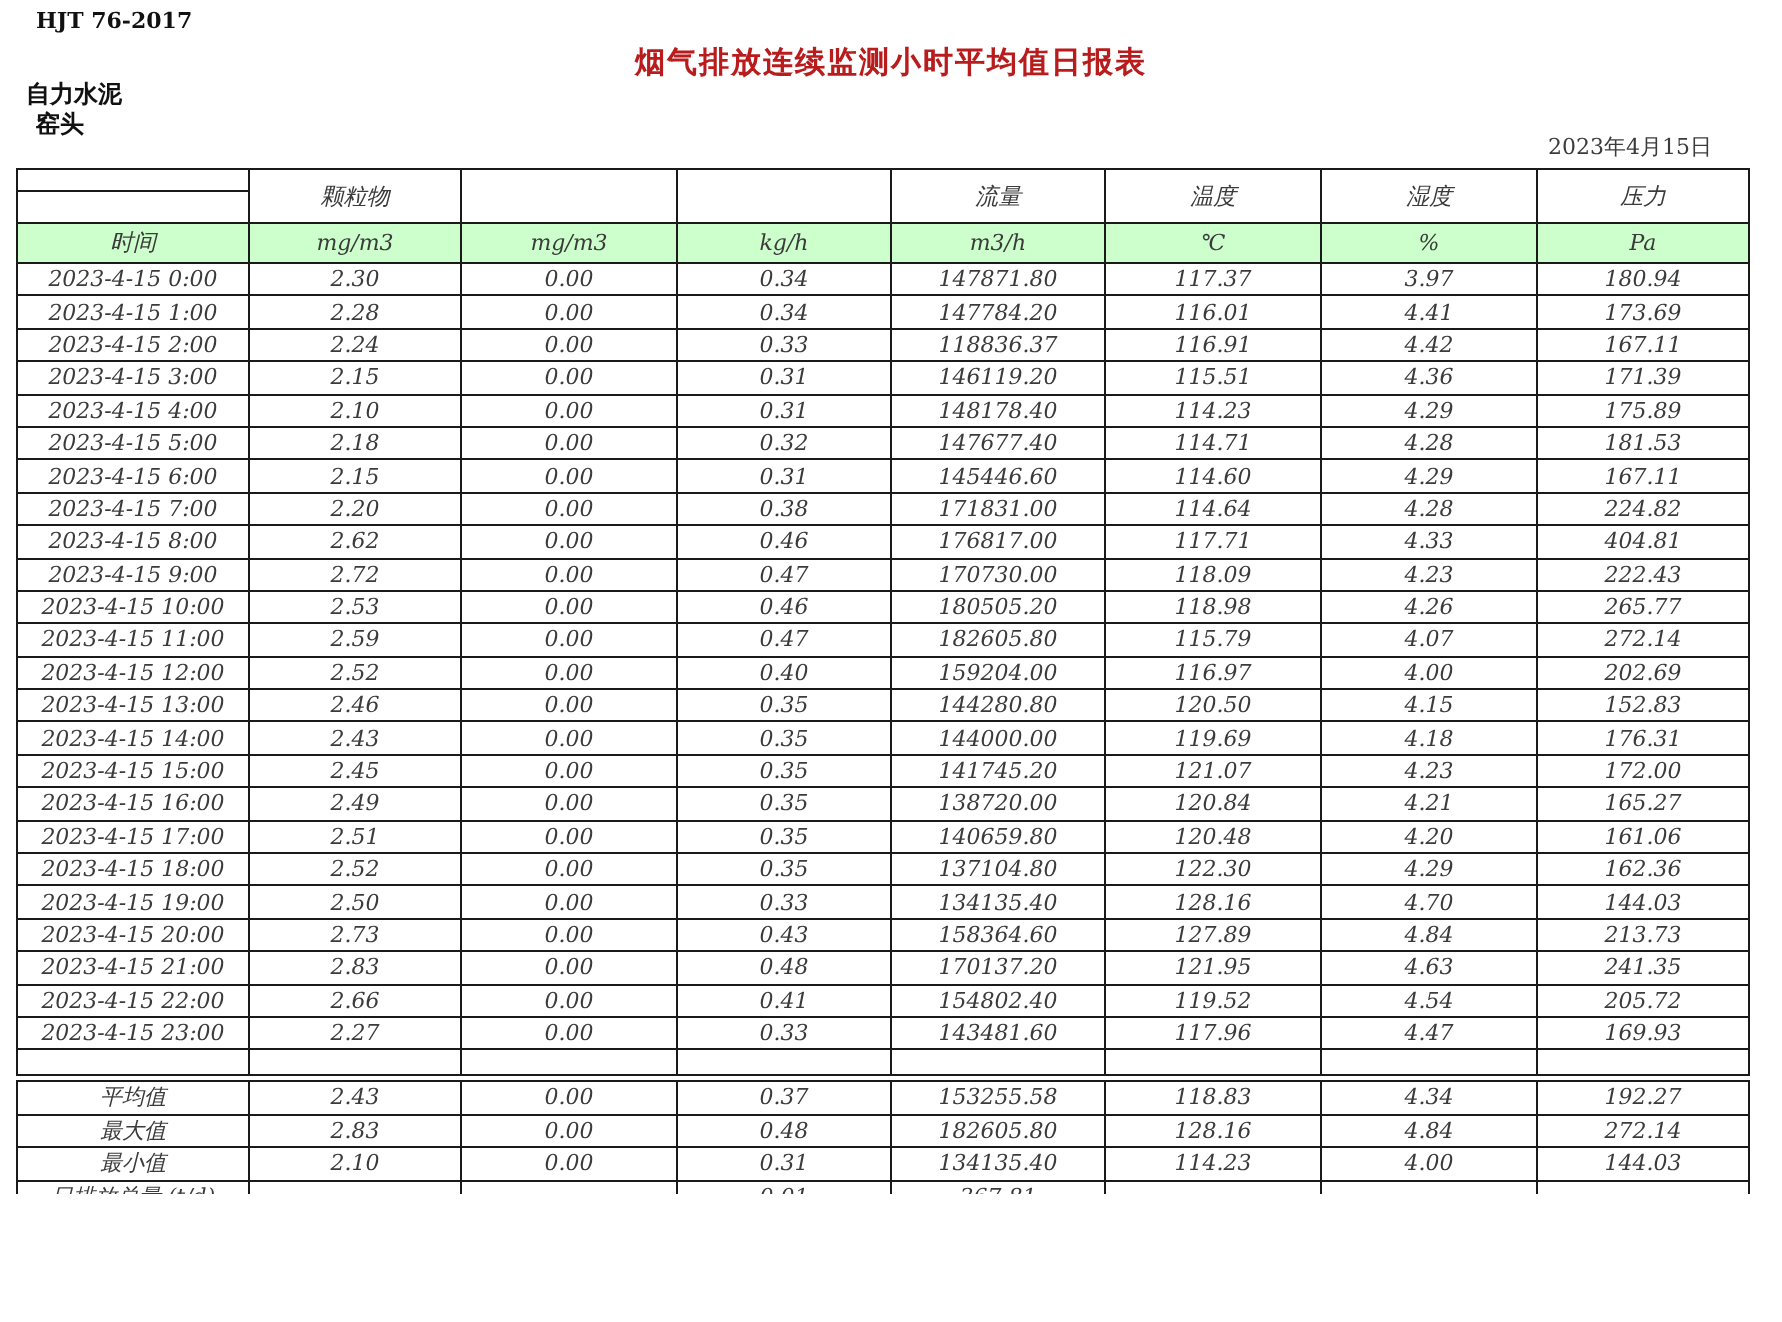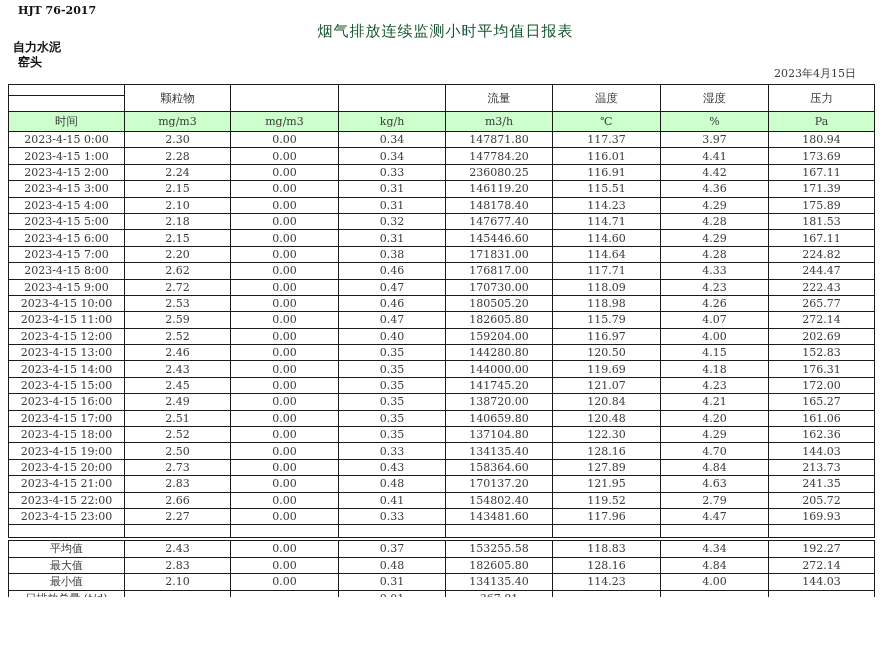--- a/index.html
+++ b/index.html
@@ -1,25 +1,25 @@
 <!DOCTYPE html>
 <html><head>
 <meta charset="utf-8">
 <style>
   html,body{margin:0;padding:0;background:#fff;}
   .page{
     position:relative;width:891px;height:597px;background:#ffffff;overflow:hidden;
     font-family:"DejaVu Serif","Liberation Serif",serif;color:#3b3b3b;
   }
   .std{position:absolute;left:18px;top:4px;font-size:11px;font-weight:bold;color:#111;}
-  .title{position:absolute;left:0;right:0;top:22px;text-align:center;font-size:15px;font-weight:normal;color:#14532d;letter-spacing:1px;}
+  .title{position:absolute;left:0;right:0;top:22px;text-align:center;font-size:15px;font-weight:bold;color:#b91c1c;letter-spacing:1px;}
   .company{position:absolute;left:13px;top:39px;font-size:12px;font-weight:bold;color:#111;}
   .location{position:absolute;left:18px;top:54px;font-size:12px;font-weight:bold;color:#111;}
   .date{position:absolute;right:35px;top:66px;font-size:11px;color:#3b3b3b;margin-left:15px;}
-  table{border-collapse:collapse;table-layout:fixed;}
+  table{border-collapse:collapse;table-layout:fixed;font-style:italic;}
   td{border:1px solid #1a1a1a;text-align:center;vertical-align:middle;font-size:11px;padding:0;overflow:hidden;white-space:nowrap;color:#3b3b3b;}
   .maintable{position:absolute;left:8px;top:84px;width:866px;}
   .sumtable{position:absolute;left:8px;top:540px;width:866px;}
   tr.h1{height:11px;}
   tr.h2{height:16px;}
   tr.units{height:20px;}
   tr.datarow{height:16.4px;}
   tr.emptyrow{height:13px;}
   tr.sumrow{height:16.5px;}
   .green{background:#ccffcc;margin-top:28px;}
@@ -94,21 +94,21 @@
           <td>147784.20</td>
           <td>116.01</td>
           <td>4.41</td>
           <td>173.69</td>
         </tr>
         <tr class="datarow">
           <td>2023-4-15 2:00</td>
           <td>2.24</td>
           <td>0.00</td>
           <td>0.33</td>
-          <td>236080.25</td>
+          <td>118836.37</td>
           <td>116.91</td>
           <td>4.42</td>
           <td>167.11</td>
         </tr>
         <tr class="datarow">
           <td>2023-4-15 3:00</td>
           <td>2.15</td>
           <td>0.00</td>
           <td>0.31</td>
           <td>146119.20</td>
@@ -157,21 +157,21 @@
           <td>224.82</td>
         </tr>
         <tr class="datarow">
           <td>2023-4-15 8:00</td>
           <td>2.62</td>
           <td>0.00</td>
           <td>0.46</td>
           <td>176817.00</td>
           <td>117.71</td>
           <td>4.33</td>
-          <td>244.47</td>
+          <td>404.81</td>
         </tr>
         <tr class="datarow">
           <td>2023-4-15 9:00</td>
           <td>2.72</td>
           <td>0.00</td>
           <td>0.47</td>
           <td>170730.00</td>
           <td>118.09</td>
           <td>4.23</td>
           <td>222.43</td>
@@ -296,21 +296,21 @@
           <td>4.63</td>
           <td>241.35</td>
         </tr>
         <tr class="datarow">
           <td>2023-4-15 22:00</td>
           <td>2.66</td>
           <td>0.00</td>
           <td>0.41</td>
           <td>154802.40</td>
           <td>119.52</td>
-          <td>2.79</td>
+          <td>4.54</td>
           <td>205.72</td>
         </tr>
         <tr class="datarow">
           <td>2023-4-15 23:00</td>
           <td>2.27</td>
           <td>0.00</td>
           <td>0.33</td>
           <td>143481.60</td>
           <td>117.96</td>
           <td>4.47</td>

